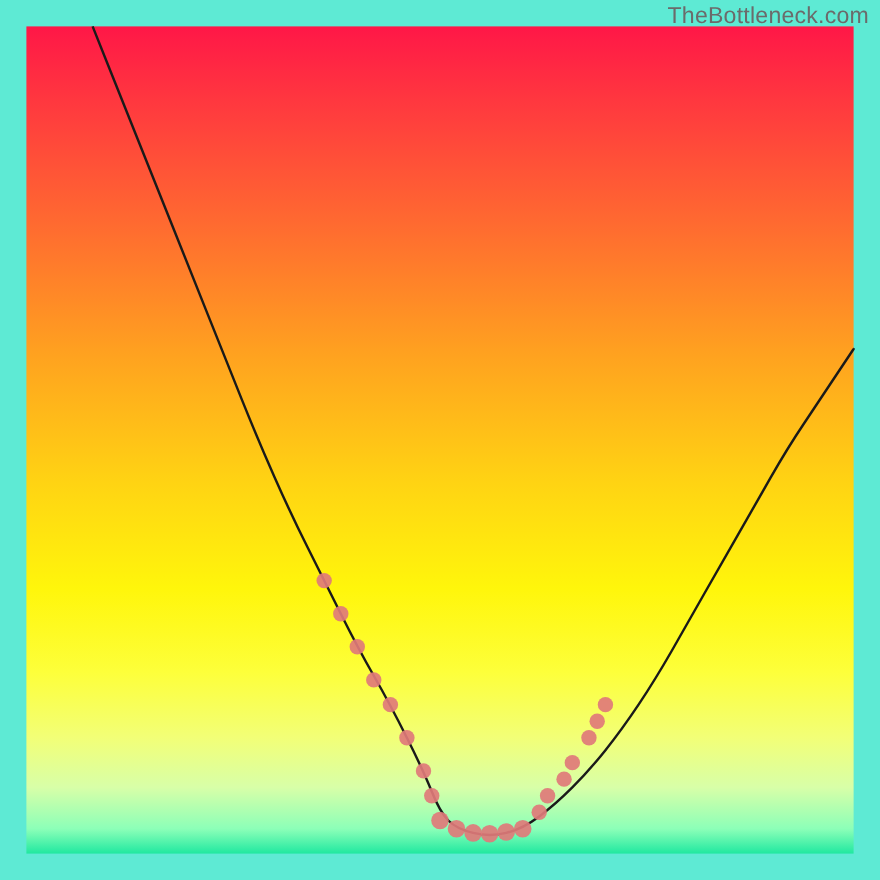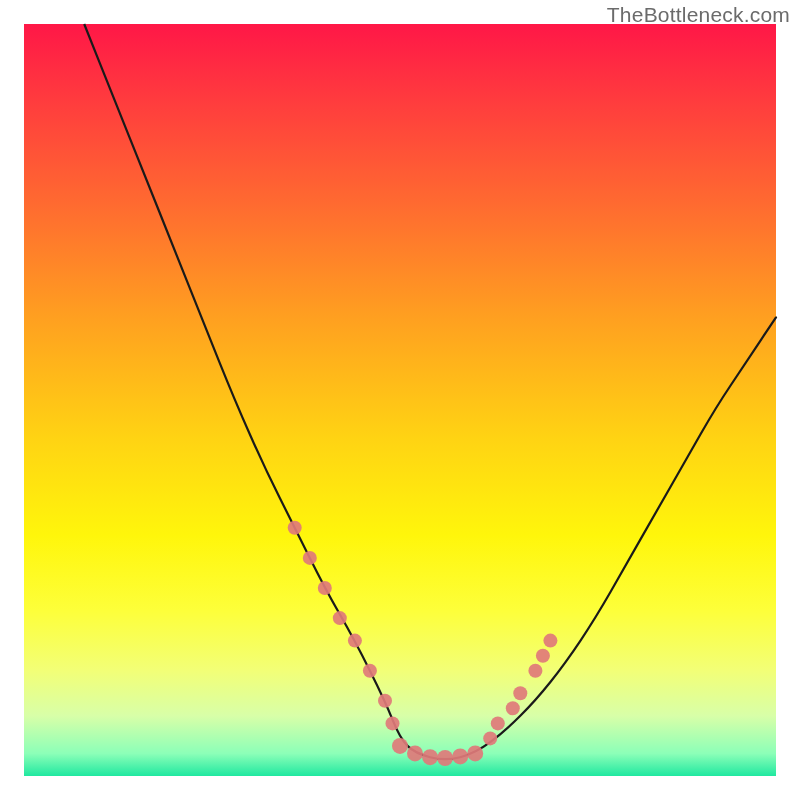--- a/index.html
+++ b/index.html
@@ -8,21 +8,21 @@
     width: 800px;
     height: 800px;
     background: #000;
     overflow: hidden;
     font-family: Arial, Helvetica, sans-serif;
   }
   .stage {
     position: relative;
     width: 800px;
     height: 800px;
-    background: #ffffff;
+    background: #5eead4;
   }
   .plot {
     position: absolute;
     left: 24px;
     top: 24px;
     width: 752px;
     height: 752px;
     
     background: linear-gradient(to bottom,
       #ff1747 0%,

